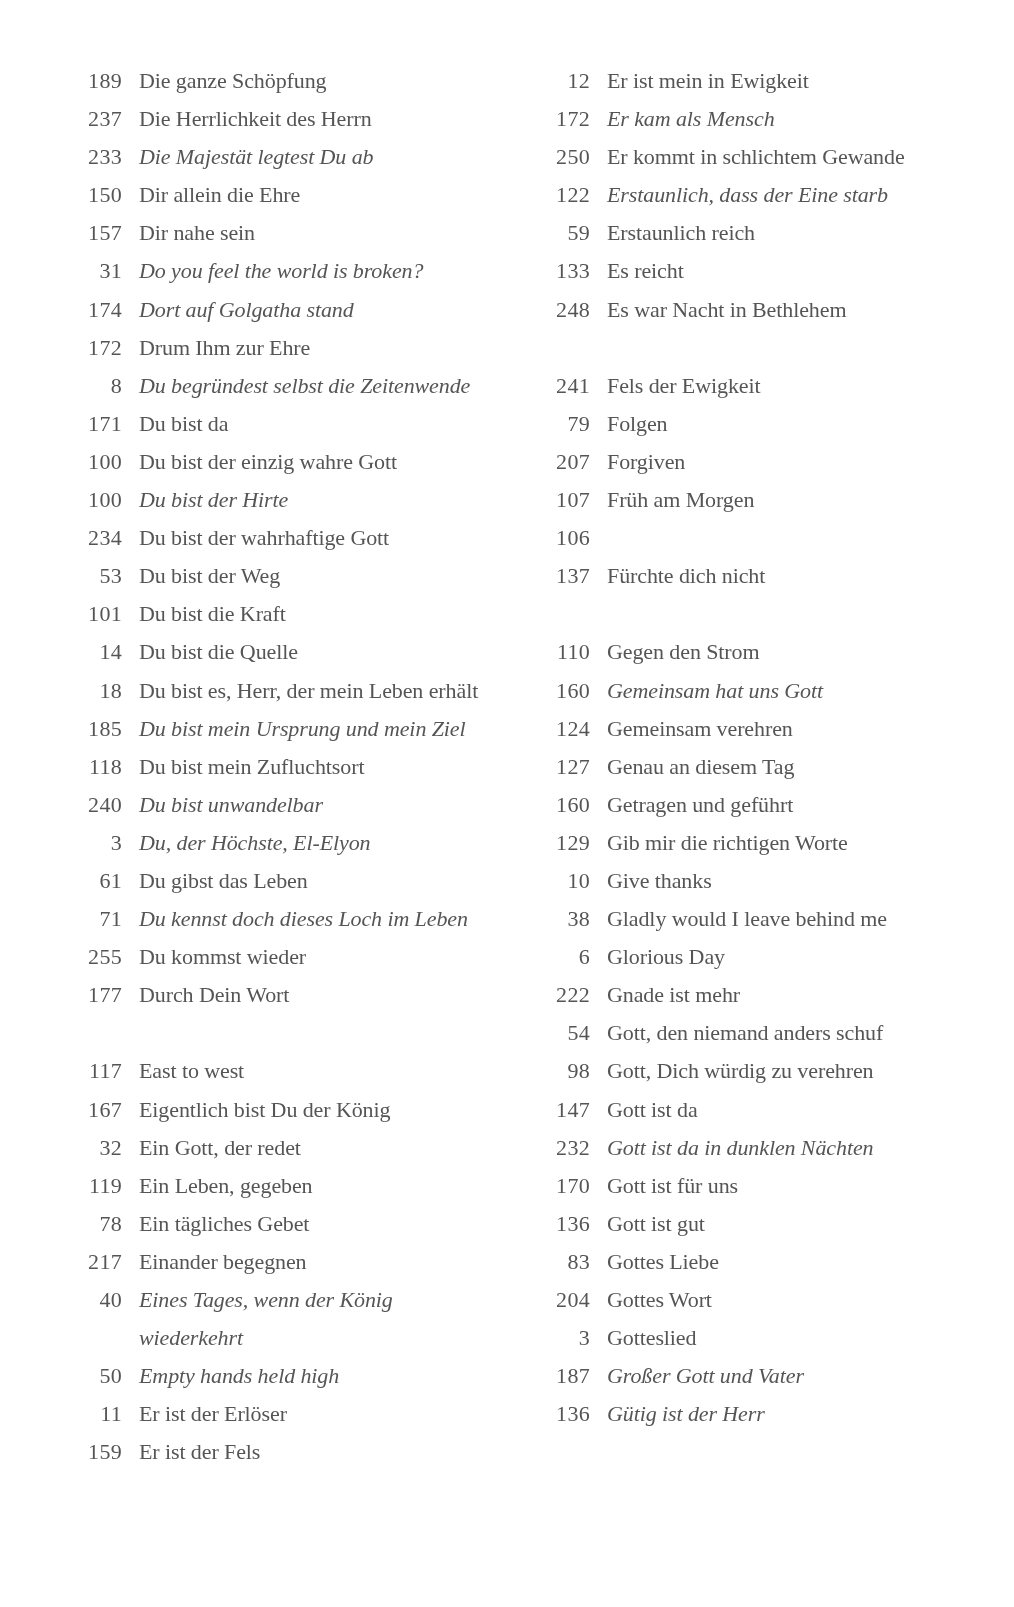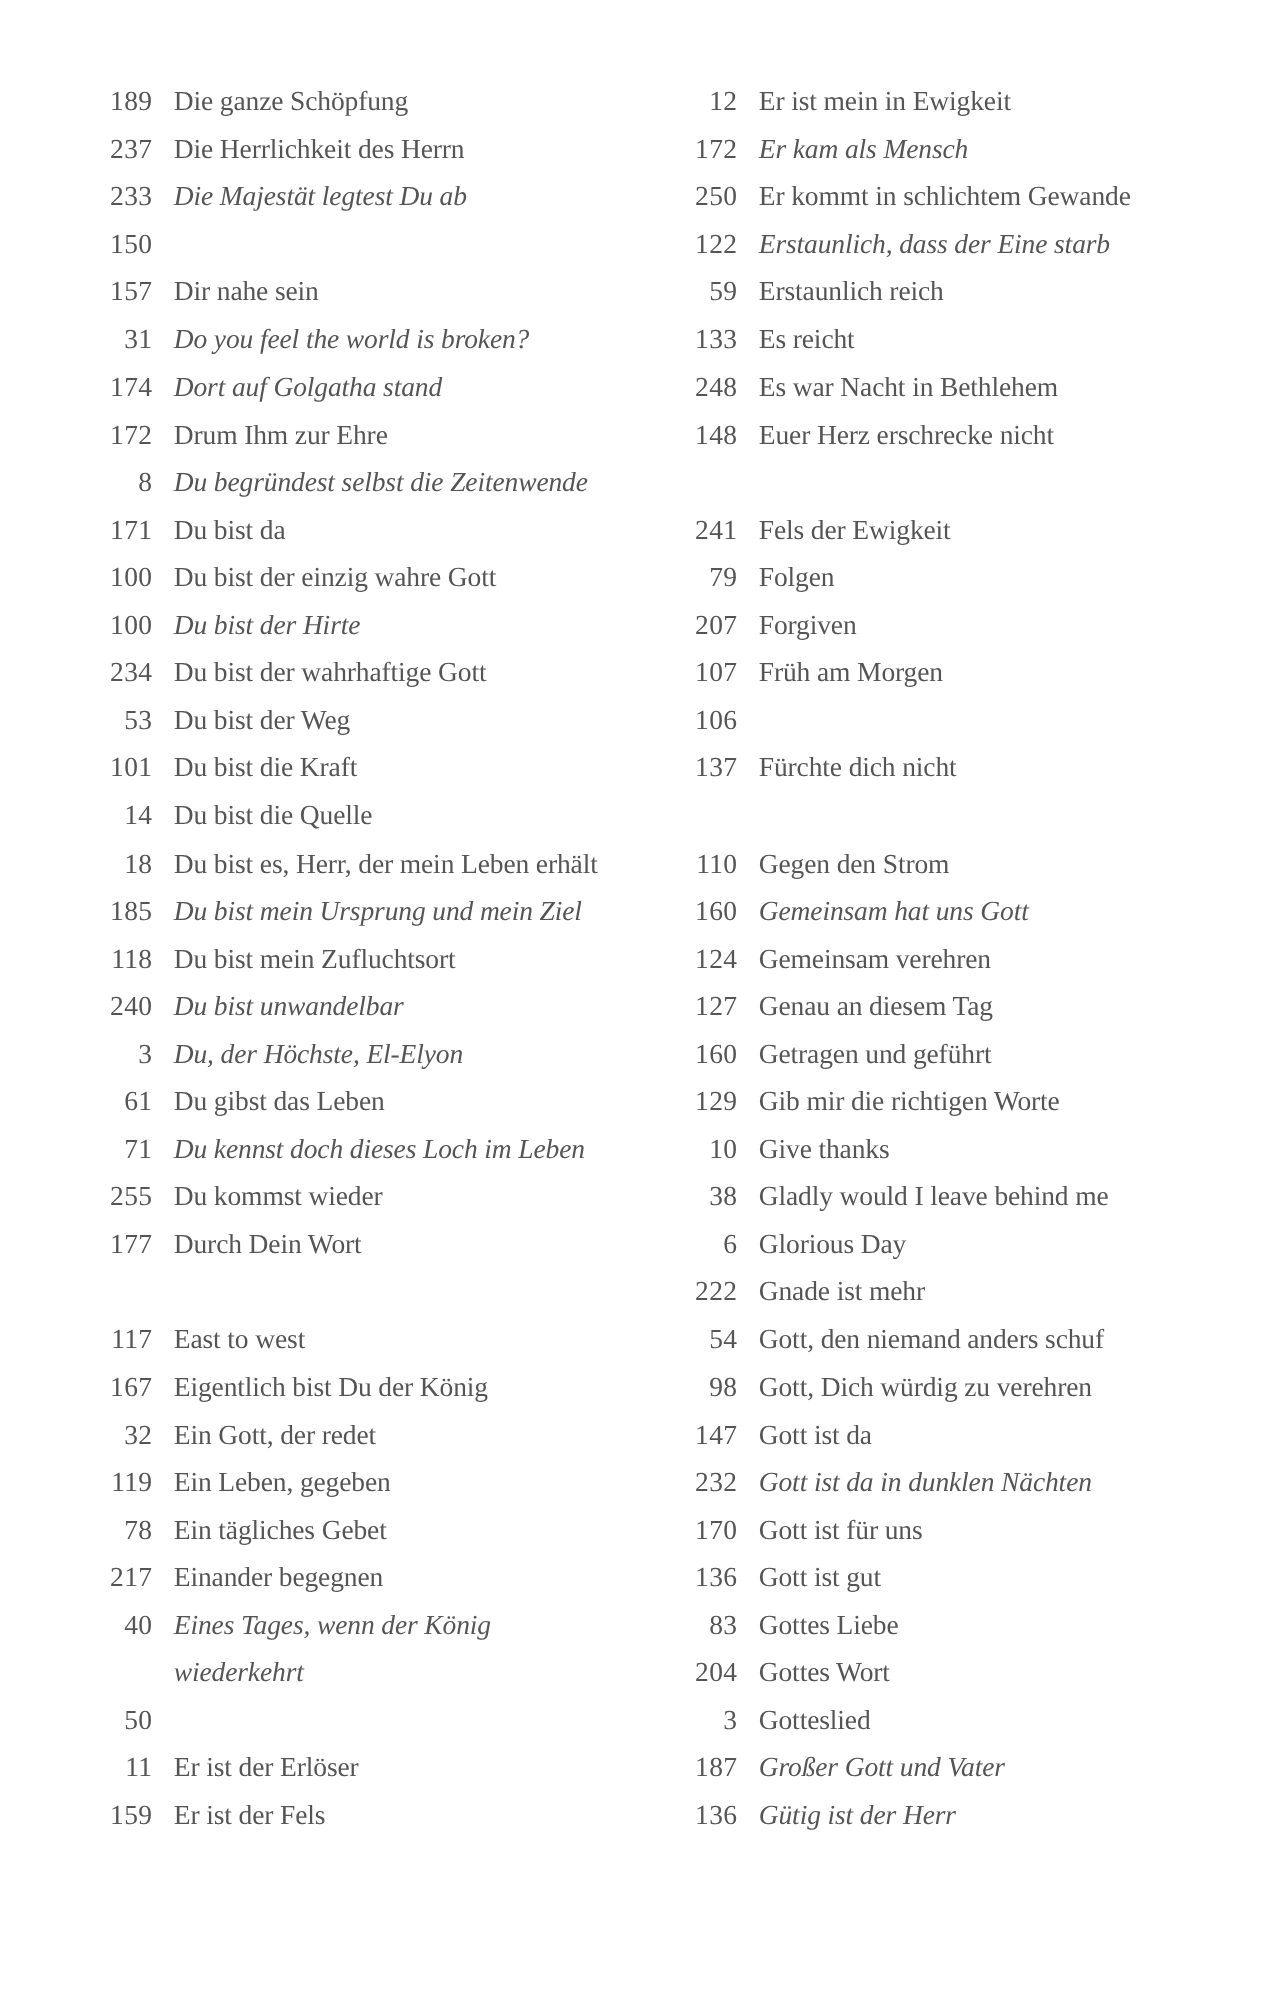--- a/index.html
+++ b/index.html
@@ -36,20 +36,21 @@
     <div class="row">
       <span class="num">237</span>
       <span class="title">Die Herrlichkeit des Herrn</span>
     </div>
     <div class="row italic">
       <span class="num">233</span>
       <span class="title">Die Majestät legtest Du ab</span>
     </div>
     <div class="row">
       <span class="num">150</span>
+      <span class="title">Dir allein die Ehre</span>
     </div>
     <div class="row">
       <span class="num">157</span>
       <span class="title">Dir nahe sein</span>
     </div>
     <div class="row italic">
       <span class="num">31</span>
       <span class="title">Do you feel the world is broken?</span>
     </div>
     <div class="row italic">
@@ -156,20 +157,21 @@
     <div class="row italic">
       <span class="num">40</span>
       <span class="title">Eines Tages, wenn der König</span>
     </div>
     <div class="row italic cont">
       <span class="num"></span>
       <span class="title">wiederkehrt</span>
     </div>
     <div class="row italic">
       <span class="num">50</span>
+      <span class="title">Empty hands held high</span>
     </div>
     <div class="row">
       <span class="num">11</span>
       <span class="title">Er ist der Erlöser</span>
     </div>
     <div class="row">
       <span class="num">159</span>
       <span class="title">Er ist der Fels</span>
     </div>
   </div>
@@ -194,24 +196,20 @@
       <span class="num">59</span>
       <span class="title">Erstaunlich reich</span>
     </div>
     <div class="row">
       <span class="num">133</span>
       <span class="title">Es reicht</span>
     </div>
     <div class="row">
       <span class="num">248</span>
       <span class="title">Es war Nacht in Bethlehem</span>
-    </div>
-    <div class="row">
-      <span class="num">148</span>
-      <span class="title">Euer Herz erschrecke nicht</span>
     </div>
     <div class="row gap"></div>
     <div class="row">
       <span class="num">241</span>
       <span class="title">Fels der Ewigkeit</span>
     </div>
     <div class="row">
       <span class="num">79</span>
       <span class="title">Folgen</span>
     </div>

